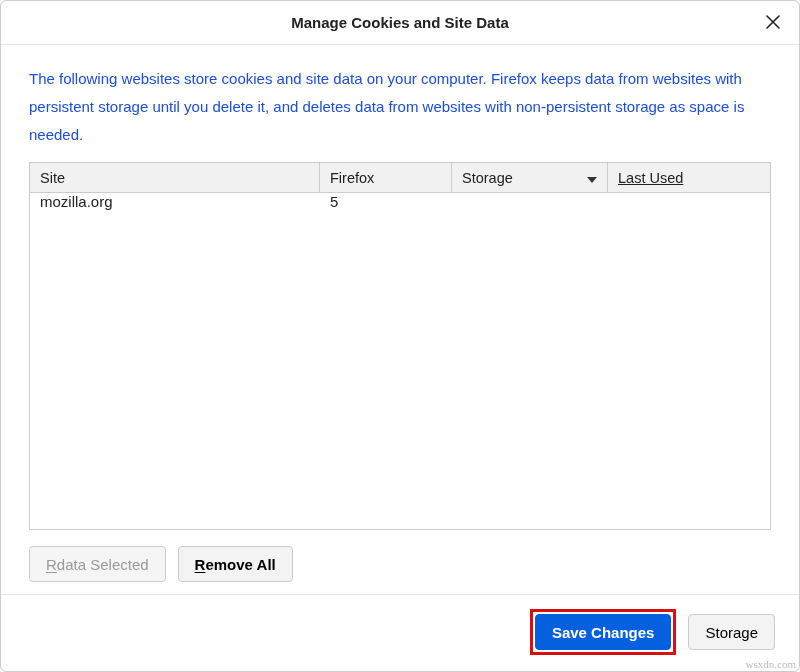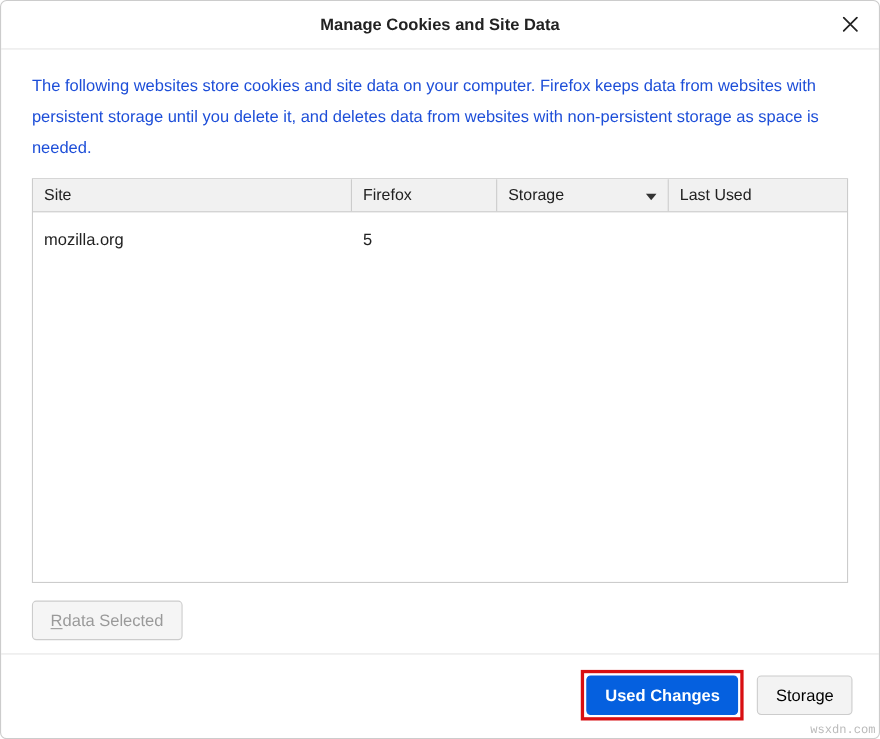--- a/index.html
+++ b/index.html
@@ -99,32 +99,32 @@
     font-size: 14.5px;
     color: #222;
     border-right: 1px solid #ccc;
     cursor: pointer;
     position: relative;
   }
   .th:last-child { border-right: none; }
   .col-site   { width: 290px; }
   .col-cookies{ width: 132px; }
   .col-storage{ width: 156px; }
-  .col-last   { flex: 1; }
+  .col-last   { flex: 1; text-decoration: underline; }
   .sort-arrow {
     position: absolute;
     right: 10px;
     top: 50%;
     transform: translateY(-50%);
   }
   .tbody { flex: 1; }
   .trow {
     display: flex;
     height: 34px;
-    align-items: flex-end;
+    align-items: flex-start;
   }
   .td {
     padding: 0 10px;
     font-size: 15px;
   }
   .actions-row {
     display: flex;
     gap: 12px;
     padding: 16px 0 12px 0;
   }
@@ -164,21 +164,21 @@
     color: #fff;
     border: 1px solid #0560df;
     font-weight: 600;
   }
   .watermark {
     position: absolute;
     right: 4px;
     bottom: 2px;
     font-size: 11px;
     color: #bbb;
-    font-family: Liberation Mono, monospace;
+    font-family: Liberation Serif, serif;
   }
 </style>
 </head>
 <body>
 
 <div class="dialog">
 
   <div class="titlebar">
     <div class="title">Manage Cookies and Site Data</div>
     <button class="close-btn">
@@ -216,26 +216,29 @@
           <div class="td col-storage"></div>
         </div>
       </div>
     </div>
 
     <div class="actions-row">
       <button class="btn disabled">
         <span class="ul">R</span>
           <span>data Selected</span>
       </button>
+      <button class="btn">
+        <span style="font-weight:600"><span class="ul">R</span><span>emove All</span></span>
+      </button>
     </div>
 
   </div>
 
   <div class="footer">
     <span class="save-wrap">
-      <button class="btn btn-primary">Used Changes</button>
+      <button class="btn btn-primary">Save Changes</button>
     </span>
     <button class="btn">Storage</button>
   </div>
 
 </div>
 
 <div class="watermark">wsxdn.com</div>
 
 </body></html>

